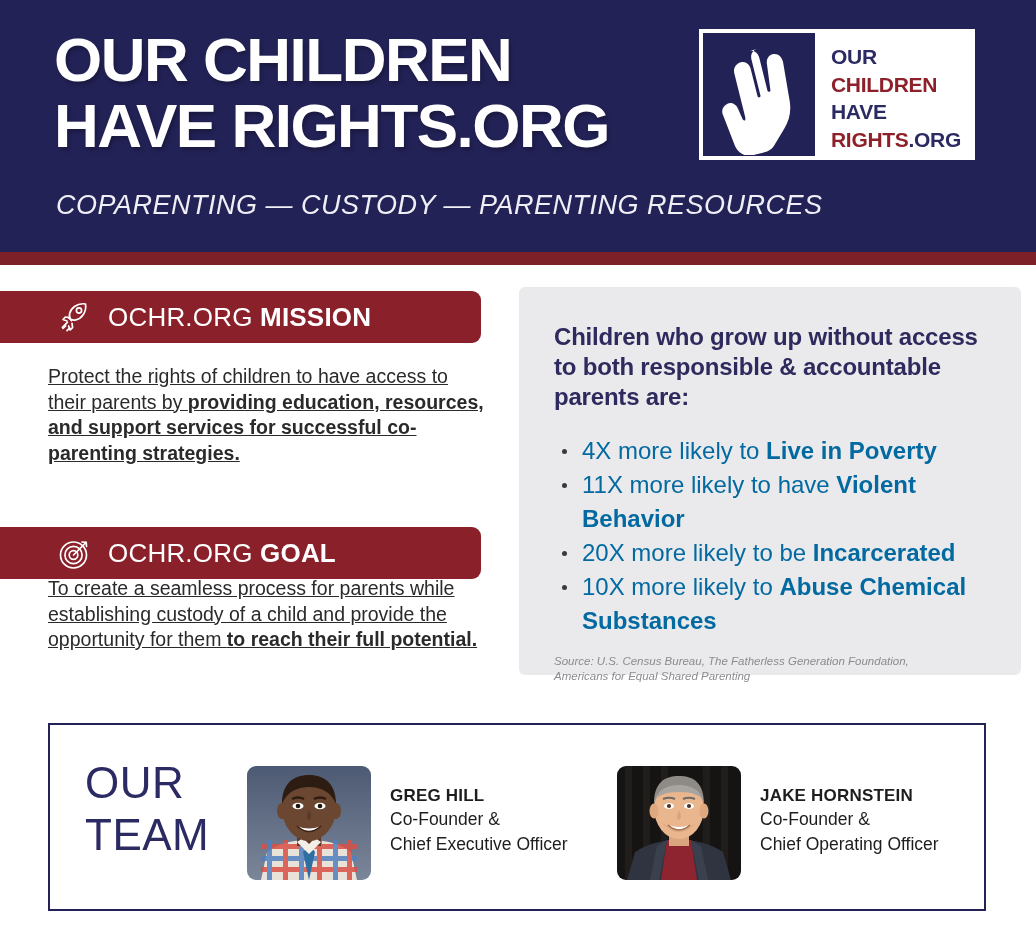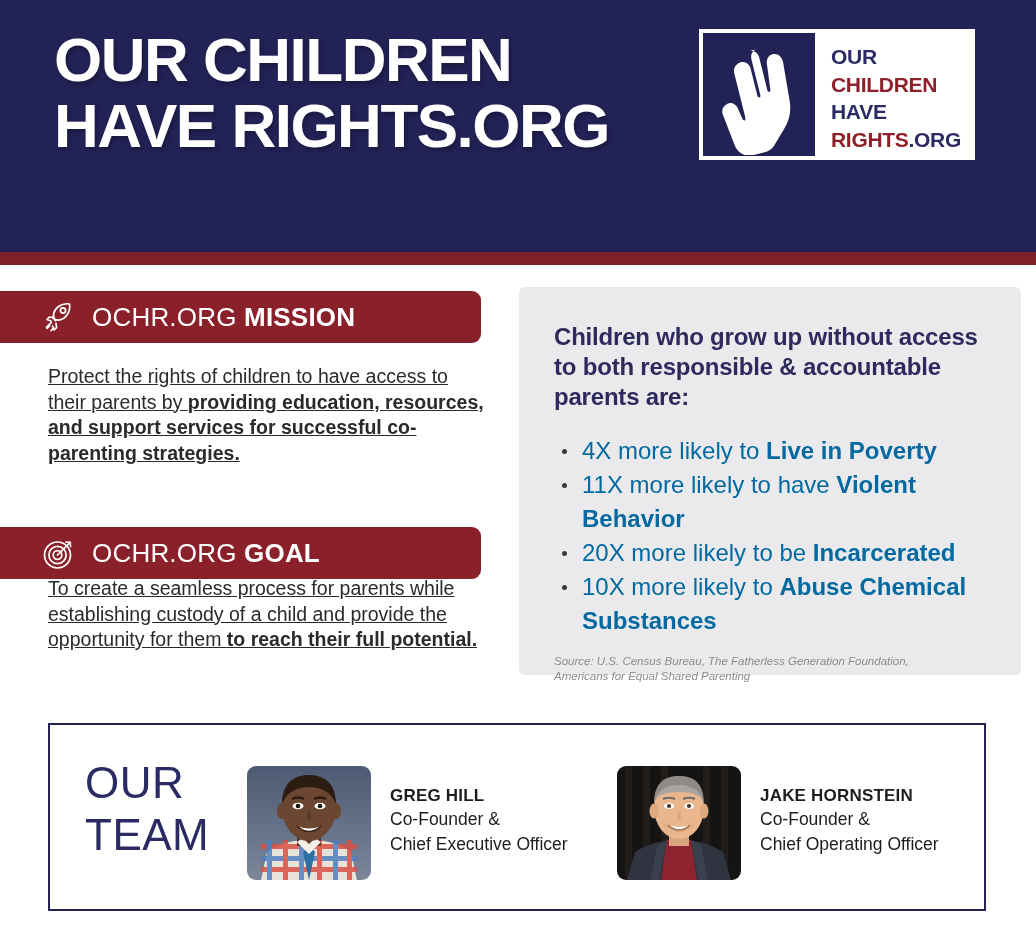--- a/index.html
+++ b/index.html
@@ -69,21 +69,21 @@
     background:#7e2028;
   }
 
   
   .banner {
     position:absolute; left:0;
     width:481px; height:52px;
     background:#8a2029;
     border-radius:0 9px 9px 0;
     display:flex; align-items:center;
-    padding-left:40px;
+    padding-left:56px;
     color:#ffffff;
   }
   .banner.mission { top:291px; }
   .banner.goal    { top:527px; }
   .banner-icon { width:38px; height:38px; flex:0 0 38px; margin-right:14px; }
   .banner-label {
     font-size:26px;
     font-weight:300;
     letter-spacing:0.2px;
     white-space:nowrap;
@@ -178,20 +178,21 @@
     white-space:pre-line;
     margin-top:1px;
   }
 </style>
 </head>
 <body>
 
 <div class="header">
   <div class="header-title">OUR CHILDREN
 HAVE RIGHTS.ORG</div>
+  <div class="header-subtitle">COPARENTING — CUSTODY — PARENTING RESOURCES</div>
 
   <div class="logo-box">
     <div class="logo-hand-panel">
       <svg width="100" height="113" viewBox="0 0 100 113">
 
         <g fill="#ffffff">
           <path d="M52 8 c5 0 8 4 8 9 l0 34 c0 2 3 2 3 0 l3 -27 c1 -5 5 -8 9 -7 c5 1 7 5 7 10 l-3 40 c-1 10 -5 18 -12 25 l-14 14 c-3 3 -7 4 -11 4 l-12 0 c-8 0 -14 -6 -15 -14 l-4 -32 c-1 -5 2 -9 7 -10 c4 -1 8 2 9 7 l2 12 c1 2 3 2 3 0 l0 -47 c0 -5 4 -9 9 -9 c5 0 8 4 8 9 l0 28 c0 2 3 2 3 0 l0 -37 c0 -5 3 -9 8 -9 z" transform="rotate(-14 50 56)"></path>
         </g>
 
         <g fill="#ffffff" transform="translate(22,52) scale(0.48) rotate(8 40 40)">

